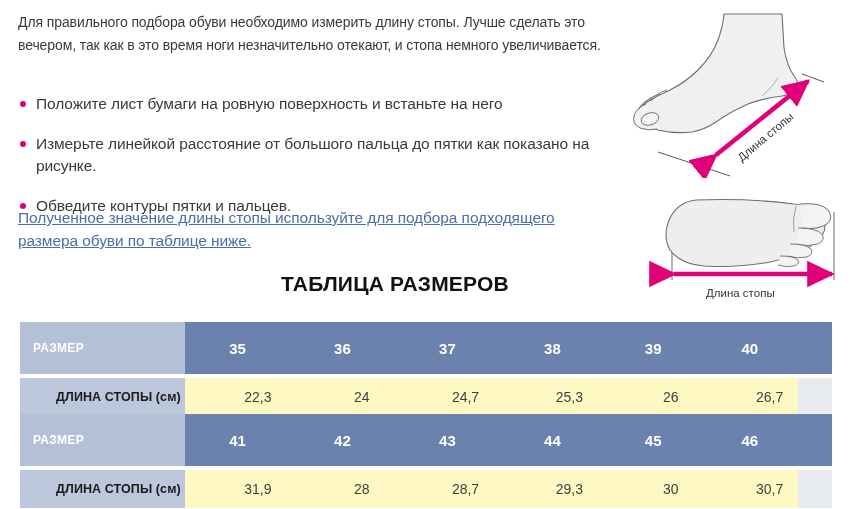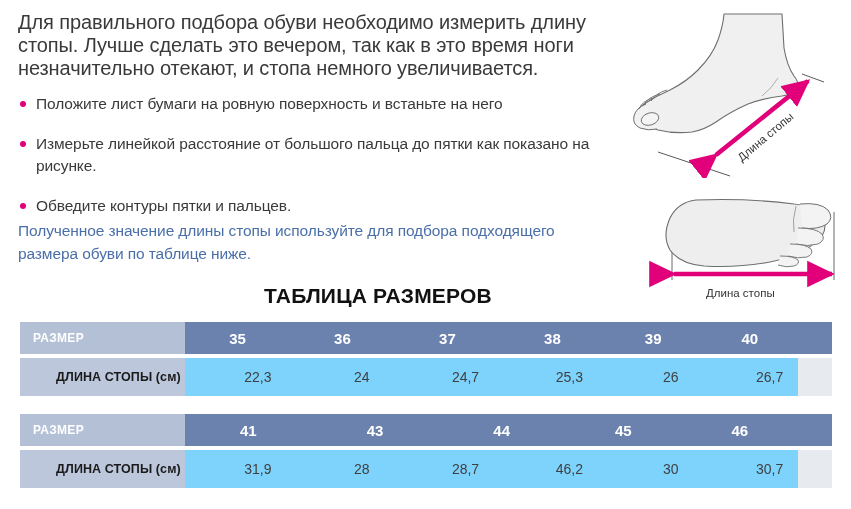--- a/index.html
+++ b/index.html
@@ -15,21 +15,21 @@
     font-family: "Liberation Sans", sans-serif;
     color: #333333;
   }
 
   
   .intro {
     position: absolute;
     left: 18px;
     top: 11px;
     width: 588px;
-    font-size: 20px;
+    font-size: 14px;
     line-height: 23px;
     color: #3a3a3a;
     letter-spacing: -0.1px;
   }
 
   .bullets {
     position: absolute;
     left: 18px;
     top: 93px;
     width: 578px;
@@ -50,26 +50,27 @@
     top: 8px;
     width: 6px;
     height: 6px;
     border-radius: 50%;
     background: #e1007a;
   }
 
   .note {
     position: absolute;
     left: 18px;
-    top: 219px;
+    top: 206px;
     width: 600px;
     font-size: 15.5px;
     line-height: 23px;
     color: #4a6fa8;
     letter-spacing: -0.1px;
+    text-decoration: underline;
   }
 
   
   .illus-top {
     position: absolute;
     left: 612px;
     top: 0px;
     width: 239px;
     height: 178px;
   }
@@ -88,43 +89,44 @@
   }
   .cap-bottom {
     left: 706px;
     top: 287px;
   }
 
   
   .table-title {
     position: absolute;
     left: 0px;
-    top: 284px;
+    top: 272px;
     width: 756px;
     text-align: center;
     font-size: 21px;
     font-weight: bold;
     color: #111111;
     letter-spacing: 0.2px;
+    padding-left: 17px;
   }
 
   
   .size-table {
     position: absolute;
     left: 20px;
     width: 812px;
   }
   .tbl-1 { top: 322px; }
   .tbl-2 { top: 414px; }
 
   .trow {
     display: flex;
     width: 100%;
   }
-  .trow.header-row { height: 32px; }
+  .trow.header-row { height: 52px; }
   .trow.data-row   { height: 38px; margin-top: 4px; }
 
   .cell {
     display: flex;
     align-items: center;
     box-sizing: border-box;
   }
 
   
   .cell.label {
@@ -153,21 +155,21 @@
   .cell.val {
     justify-content: center;
   }
   .header-row .cell.val {
     background: #6c82ae;
     color: #ffffff;
     font-size: 15px;
     font-weight: bold;
   }
   .data-row .cell.val {
-    background: #7dd3fc;
+    background: #fef9c3;
     color: #3f3f3f;
     font-size: 14px;
     padding-left: 42px;
   }
   .w-wide   { flex: 1 1 0; }
   .w-narrow { flex: 0.92 1 0; }
 
   .fill-tail {
     flex: 0 0 34px;
   }
@@ -279,29 +281,30 @@
     <div class="cell val w-narrow">26</div>
     <div class="cell val w-narrow">26,7</div>
     <div class="fill-tail"></div>
   </div>
 </div>
 
 <div class="size-table tbl-2">
   <div class="trow header-row">
     <div class="cell label">РАЗМЕР</div>
     <div class="cell val w-wide">41</div>
+    <div class="cell val w-wide">42</div>
     <div class="cell val w-wide">43</div>
     <div class="cell val w-wide">44</div>
     <div class="cell val w-narrow">45</div>
     <div class="cell val w-narrow">46</div>
     <div class="fill-tail"></div>
   </div>
   <div class="trow data-row">
     <div class="cell label">ДЛИНА СТОПЫ (см)</div>
     <div class="cell val w-wide">31,9</div>
     <div class="cell val w-wide">28</div>
     <div class="cell val w-wide">28,7</div>
-    <div class="cell val w-wide">46,2</div>
+    <div class="cell val w-wide">29,3</div>
     <div class="cell val w-narrow">30</div>
     <div class="cell val w-narrow">30,7</div>
     <div class="fill-tail"></div>
   </div>
 </div>
 
 </body></html>

